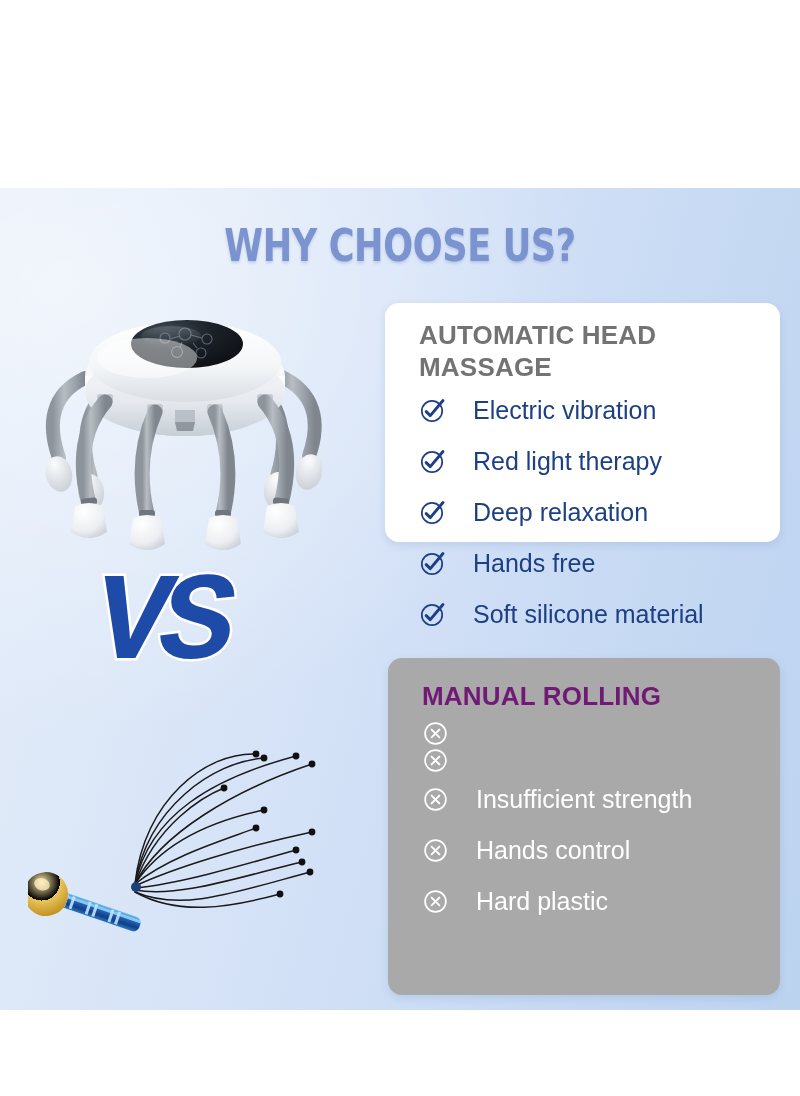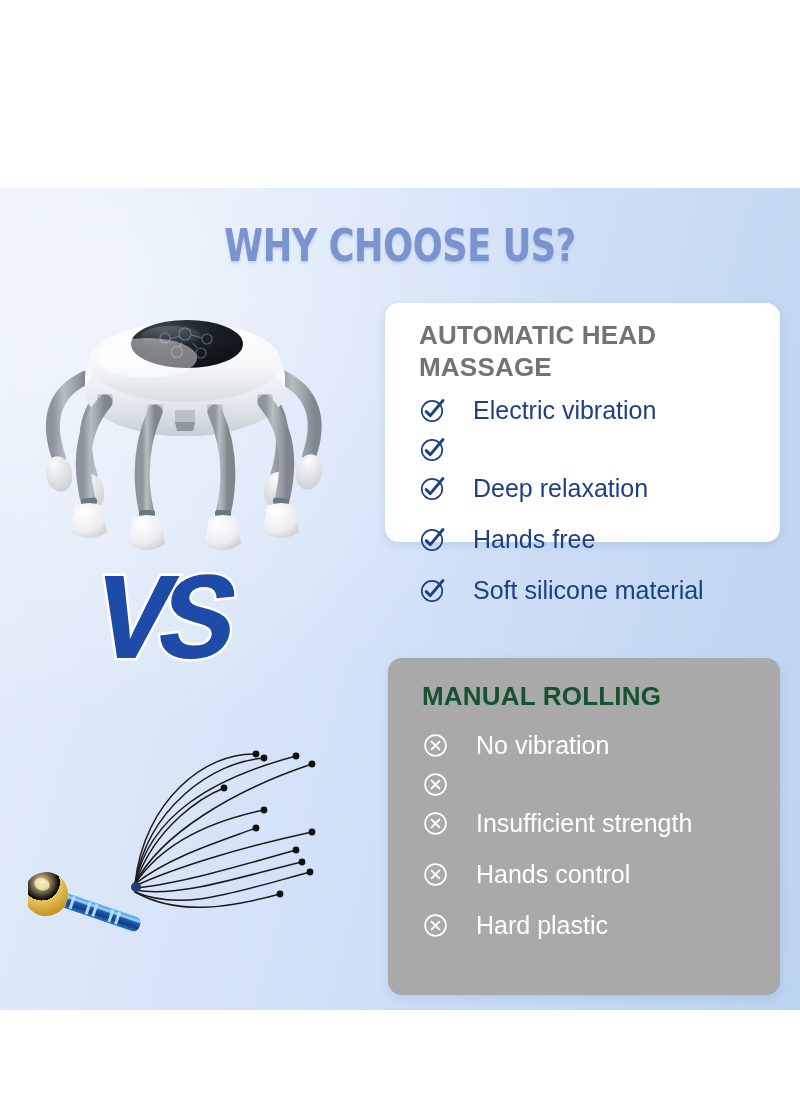--- a/index.html
+++ b/index.html
@@ -77,21 +77,21 @@
   .card-heading {
     font-family: "Liberation Sans", sans-serif;
     font-weight: bold;
     font-size: 26px;
     line-height: 32px;
     letter-spacing: 0.2px;
     margin: 0 0 2px 0;
     white-space: pre-line;
   }
   #card-pro .card-heading { color: #737373; max-width: 265px; }
-  #card-con .card-heading { color: #14532d; margin-bottom: 8px; }
+  #card-con .card-heading { color: #701a75; margin-bottom: 8px; }
 
   ul.feature-list {
     list-style: none;
     margin: 0;
     padding: 0;
   }
   ul.feature-list li {
     display: flex;
     align-items: center;
     gap: 27px;
@@ -314,20 +314,21 @@
           <circle cx="13" cy="14" r="10.2" fill="none" stroke="#1d3f84" stroke-width="1.7"></circle>
           <path d="M7.2 14.6 L11.3 18.6 L24 3.5" fill="none" stroke="#1d3f84" stroke-width="2.9" stroke-linecap="round" stroke-linejoin="round"></path>
         </svg>
         <span>Electric vibration</span>
       </li>
       <li>
         <svg class="ic" width="27" height="27" viewBox="0 0 27 27" xmlns="http://www.w3.org/2000/svg">
           <circle cx="13" cy="14" r="10.2" fill="none" stroke="#1d3f84" stroke-width="1.7"></circle>
           <path d="M7.2 14.6 L11.3 18.6 L24 3.5" fill="none" stroke="#1d3f84" stroke-width="2.9" stroke-linecap="round" stroke-linejoin="round"></path>
         </svg>
+        <span>Red light therapy</span>
       </li>
       <li>
         <svg class="ic" width="27" height="27" viewBox="0 0 27 27" xmlns="http://www.w3.org/2000/svg">
           <circle cx="13" cy="14" r="10.2" fill="none" stroke="#1d3f84" stroke-width="1.7"></circle>
           <path d="M7.2 14.6 L11.3 18.6 L24 3.5" fill="none" stroke="#1d3f84" stroke-width="2.9" stroke-linecap="round" stroke-linejoin="round"></path>
         </svg>
         <span>Deep relaxation</span>
       </li>
       <li>
         <svg class="ic" width="27" height="27" viewBox="0 0 27 27" xmlns="http://www.w3.org/2000/svg">
@@ -347,21 +348,20 @@
   </div>
 
   <div class="card" id="card-con">
     <h2 class="card-heading">MANUAL ROLLING</h2>
     <ul class="feature-list">
       <li>
         <svg class="ic" width="27" height="27" viewBox="0 0 27 27" xmlns="http://www.w3.org/2000/svg">
           <circle cx="13.5" cy="13.5" r="10.4" fill="none" stroke="#ffffff" stroke-width="1.7"></circle>
           <path d="M9.6 9.6 L17.4 17.4 M17.4 9.6 L9.6 17.4" stroke="#ffffff" stroke-width="2" stroke-linecap="round"></path>
         </svg>
-        <span>No vibration</span>
       </li>
       <li>
         <svg class="ic" width="27" height="27" viewBox="0 0 27 27" xmlns="http://www.w3.org/2000/svg">
           <circle cx="13.5" cy="13.5" r="10.4" fill="none" stroke="#ffffff" stroke-width="1.7"></circle>
           <path d="M9.6 9.6 L17.4 17.4 M17.4 9.6 L9.6 17.4" stroke="#ffffff" stroke-width="2" stroke-linecap="round"></path>
         </svg>
       </li>
       <li>
         <svg class="ic" width="27" height="27" viewBox="0 0 27 27" xmlns="http://www.w3.org/2000/svg">
           <circle cx="13.5" cy="13.5" r="10.4" fill="none" stroke="#ffffff" stroke-width="1.7"></circle>

